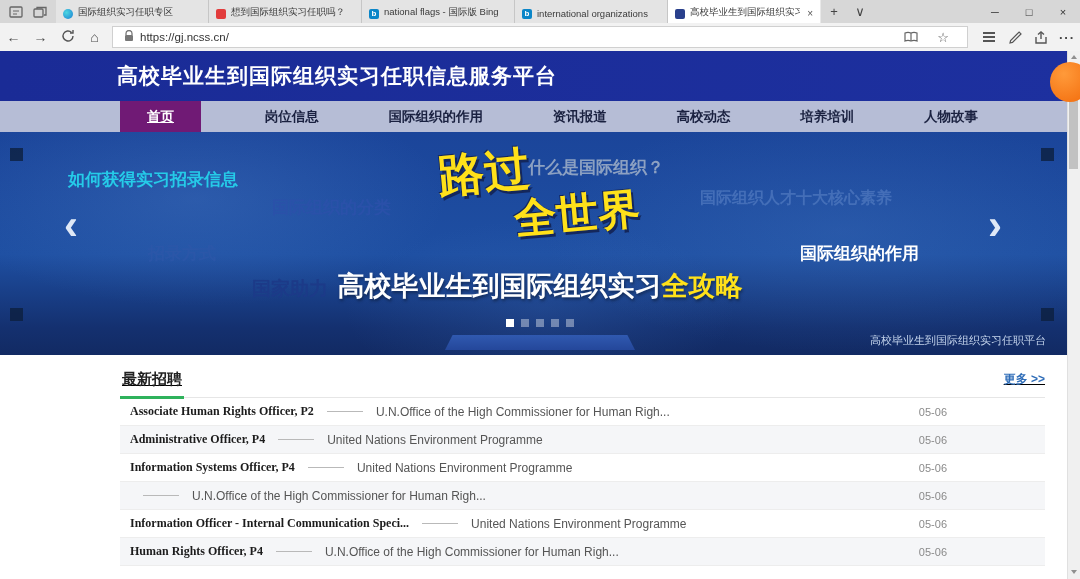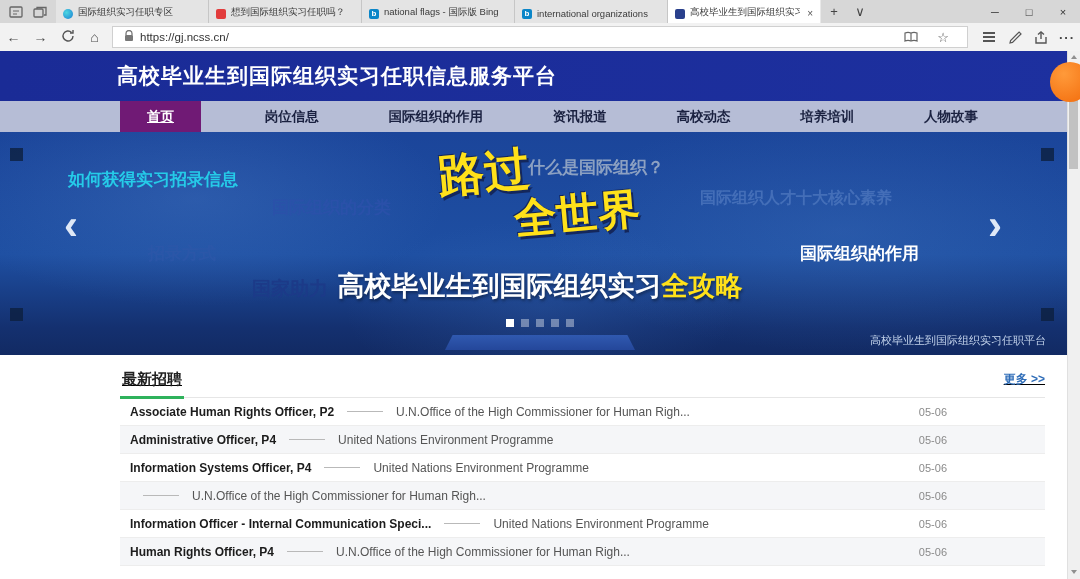--- a/index.html
+++ b/index.html
@@ -101,21 +101,21 @@
   .inner{margin:0 23px 0 120px;}
   .sec-head{display:flex;align-items:flex-end;justify-content:space-between;height:42px;
             border-bottom:1px solid #e6e6e6;text-decoration:underline;}
   .sec-title{font-size:15px;font-weight:bold;color:#222;border-bottom:3px solid #2fb25c;
              padding:0 2px 7px;margin-bottom:-2px;}
   .more{font-size:12px;font-weight:bold;color:#2f6db8;padding-bottom:9px;cursor:pointer;
         text-decoration:none;}
   .jrow{display:flex;align-items:center;height:27px;border-bottom:1px solid #ededed;
         font-size:12px;padding:0 98px 0 10px;cursor:pointer;}
   .jrow:nth-child(even){background:#f5f6f8;}
-  .jtitle{font-weight:bold;color:#1c1c1c;white-space:nowrap;}
+  .jtitle{font-weight:bold;color:#1c1c1c;white-space:nowrap;font-family:Liberation Serif, serif;}
   .jdash{width:36px;height:1px;background:#b9b9b9;margin:0 13px;flex:none;}
   .jorg{color:#555;white-space:nowrap;}
   .jsp{flex:1;}
   .jdate{color:#8a8a8a;font-size:11px;}
 
   
   .scrollbar{position:absolute;top:51px;right:0;width:12px;bottom:0;background:#f0f0f0;
              border-left:1px solid #e0e0e0;z-index:5;}
   .sb-up,.sb-down{position:absolute;left:0;right:0;height:12px;cursor:pointer;}
   .sb-up{top:1px;}

